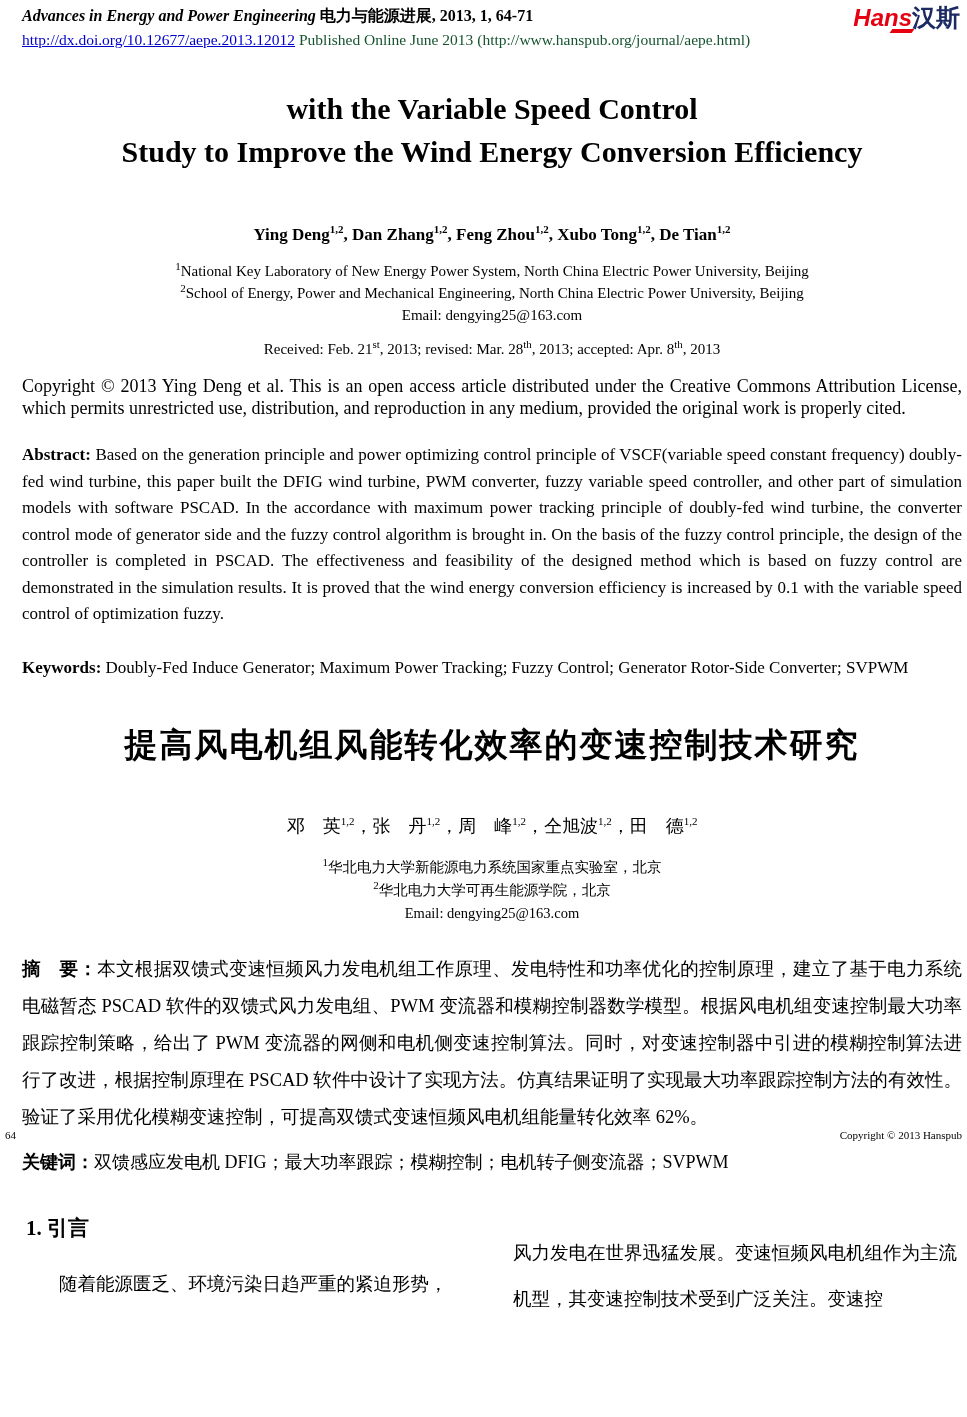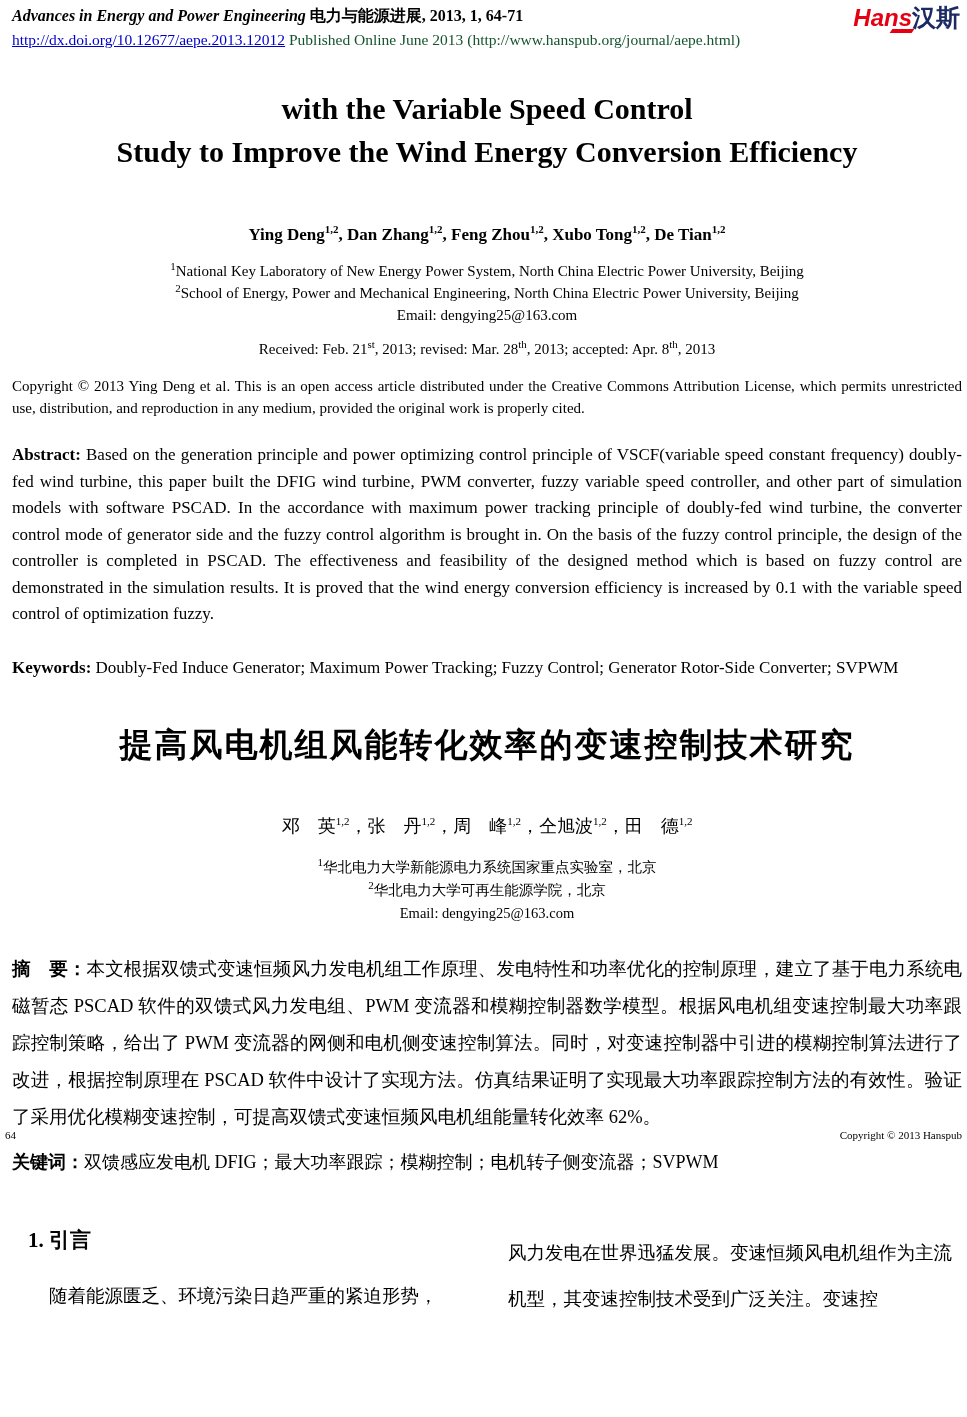--- a/index.html
+++ b/index.html
@@ -3,59 +3,59 @@
 <meta charset="utf-8">
 <style>
   * { box-sizing: border-box; }
   html, body { margin: 0; padding: 0; }
   body {
     width: 967px; height: 1417px;
     background: #ffffff; color: #000000;
     font-family: "Liberation Serif", "DejaVu Serif", serif;
     overflow: hidden;
   }
-  .page { position: relative; width: 967px; height: 1167px; padding: 6px 5px 0 12px; }
+  .page { position: relative; width: 967px; height: 1167px; padding: 6px 5px 0 22px; }
 
   
   .header-row { display: flex; justify-content: space-between; align-items: flex-start; }
   .journal-line { font-size: 16px; font-weight: bold; line-height: 20px; }
   .journal-en { font-style: italic; }
   .journal-zh { font-style: normal; }
   .doi-line { font-size: 15.5px; margin-top: 5px; }
   .doi-link { color: #0000cc; text-decoration: underline; cursor: pointer; }
   .published { color: #14532d; }
   .logo { font-family: "Liberation Sans", "DejaVu Sans", sans-serif; font-size: 24px; font-weight: bold; white-space: nowrap; line-height: 24px; position: relative; padding-right: 2px; }
   .logo-hans { font-style: italic; }
   .logo-accent { position: absolute; left: 38px; top: 23px; width: 22px; height: 4px; transform: skewX(-35deg); }
 
   
   .title-en { margin-top: 38px; text-align: center; font-size: 30px; font-weight: bold; line-height: 43px; }
   .authors-en { margin-top: 52px; text-align: center; font-size: 17px; font-weight: bold; }
   sup { font-size: 11px; line-height: 0; }
   .affil-en { margin-top: 15px; text-align: center; font-size: 15px; line-height: 22px; }
   .received-en { margin-top: 15px; text-align: center; font-size: 15px; }
-  .copyright-notice { margin-top: 17px; font-size: 15px; line-height: 22px; text-align: justify; }
+  .copyright-notice { margin-top: 17px; font-size: 18px; line-height: 22px; text-align: justify; }
 
   .abstract-en { margin-top: 23px; font-size: 17px; line-height: 26.5px; text-align: justify; }
   .abstract-en .label, .keywords-en .label { font-weight: bold; }
   .keywords-en { margin-top: 27px; font-size: 17px; line-height: 26px; padding-left: 100px; text-indent: -100px; text-align: left; }
 
   
   .title-zh { margin-top: 42px; text-align: center; font-size: 33px; font-weight: bold; letter-spacing: 2px; }
   .authors-zh { margin-top: 46px; text-align: center; font-size: 18px; }
   .affil-zh { margin-top: 18px; text-align: center; font-size: 14.5px; line-height: 23px; }
   .received-zh { margin-top: 20px; text-align: center; font-size: 14.5px; }
   .abstract-zh { margin-top: 26px; font-size: 18.5px; line-height: 37px; text-align: justify; }
   .abstract-zh .label, .keywords-zh .label { font-weight: bold; }
   .keywords-zh { margin-top: 14px; font-size: 18px; }
 
   
   .columns { margin-top: 36px; display: flex; gap: 42px; }
   .col { flex: 1 1 0; }
-  .section-heading { font-size: 21px; font-weight: bold; margin: 16px; font-family: "Liberation Serif", "DejaVu Serif", serif; }
+  .section-heading { font-size: 21px; font-weight: bold; margin: 4px; font-family: "Liberation Serif", "DejaVu Serif", serif; }
   .col-left p { margin: 22px 0 0 0; text-indent: 2em; font-size: 18.5px; line-height: 40px; }
   .col-right p { margin: 20px 0 0 0; font-size: 18.5px; line-height: 46px; }
 
   
   .footer { position: absolute; left: 5px; right: 5px; bottom: 26px; display: flex; justify-content: space-between; font-size: 11px; }
 </style>
 </head>
 <body>
 
 <div class="page">

